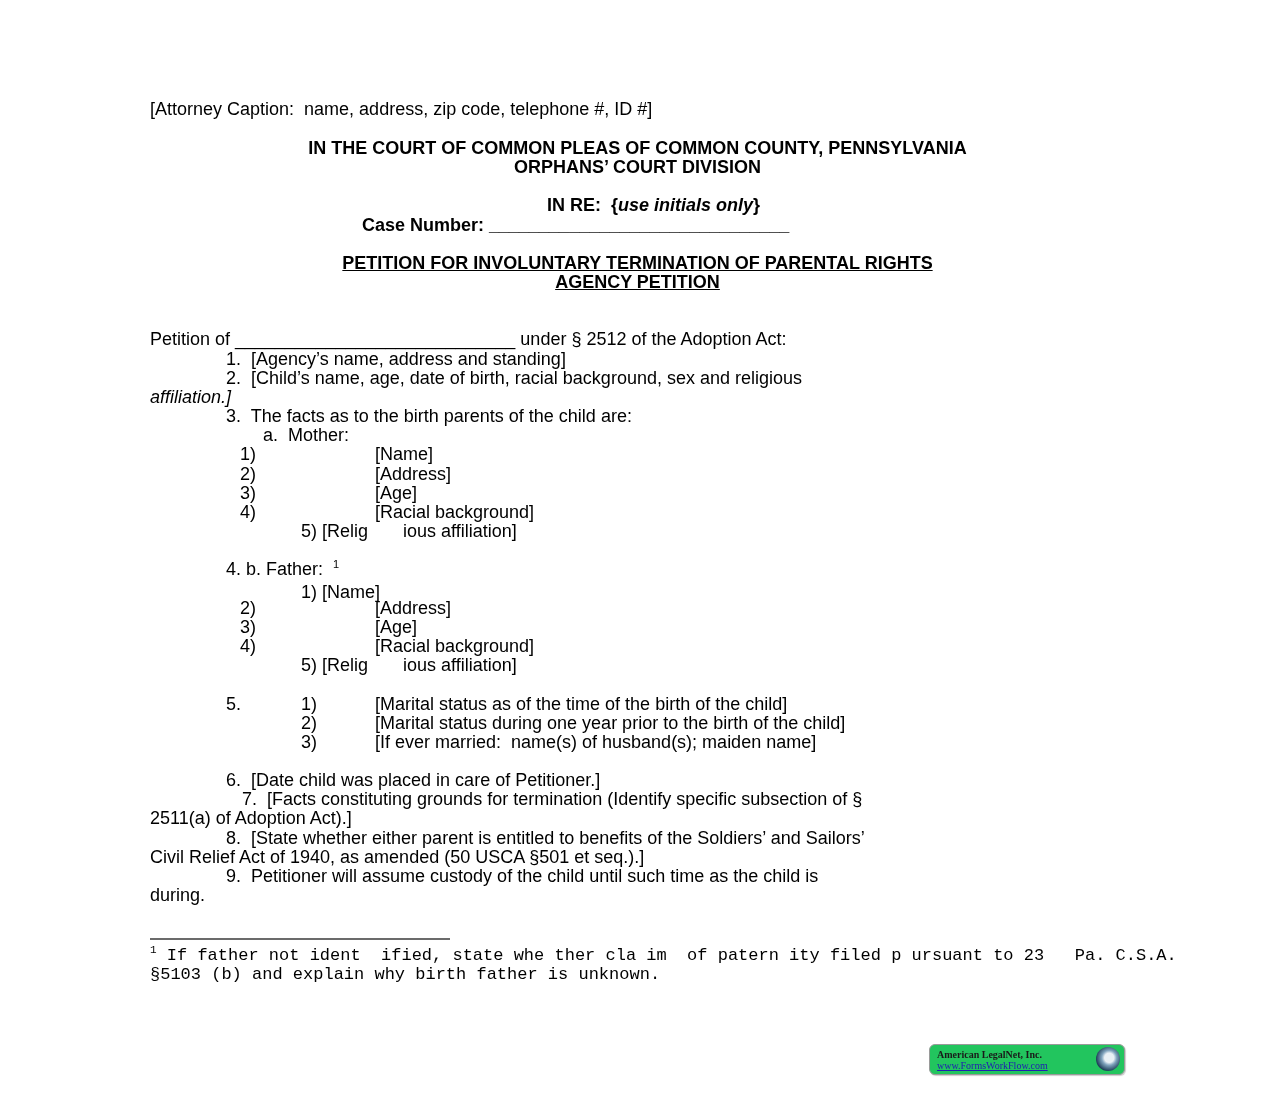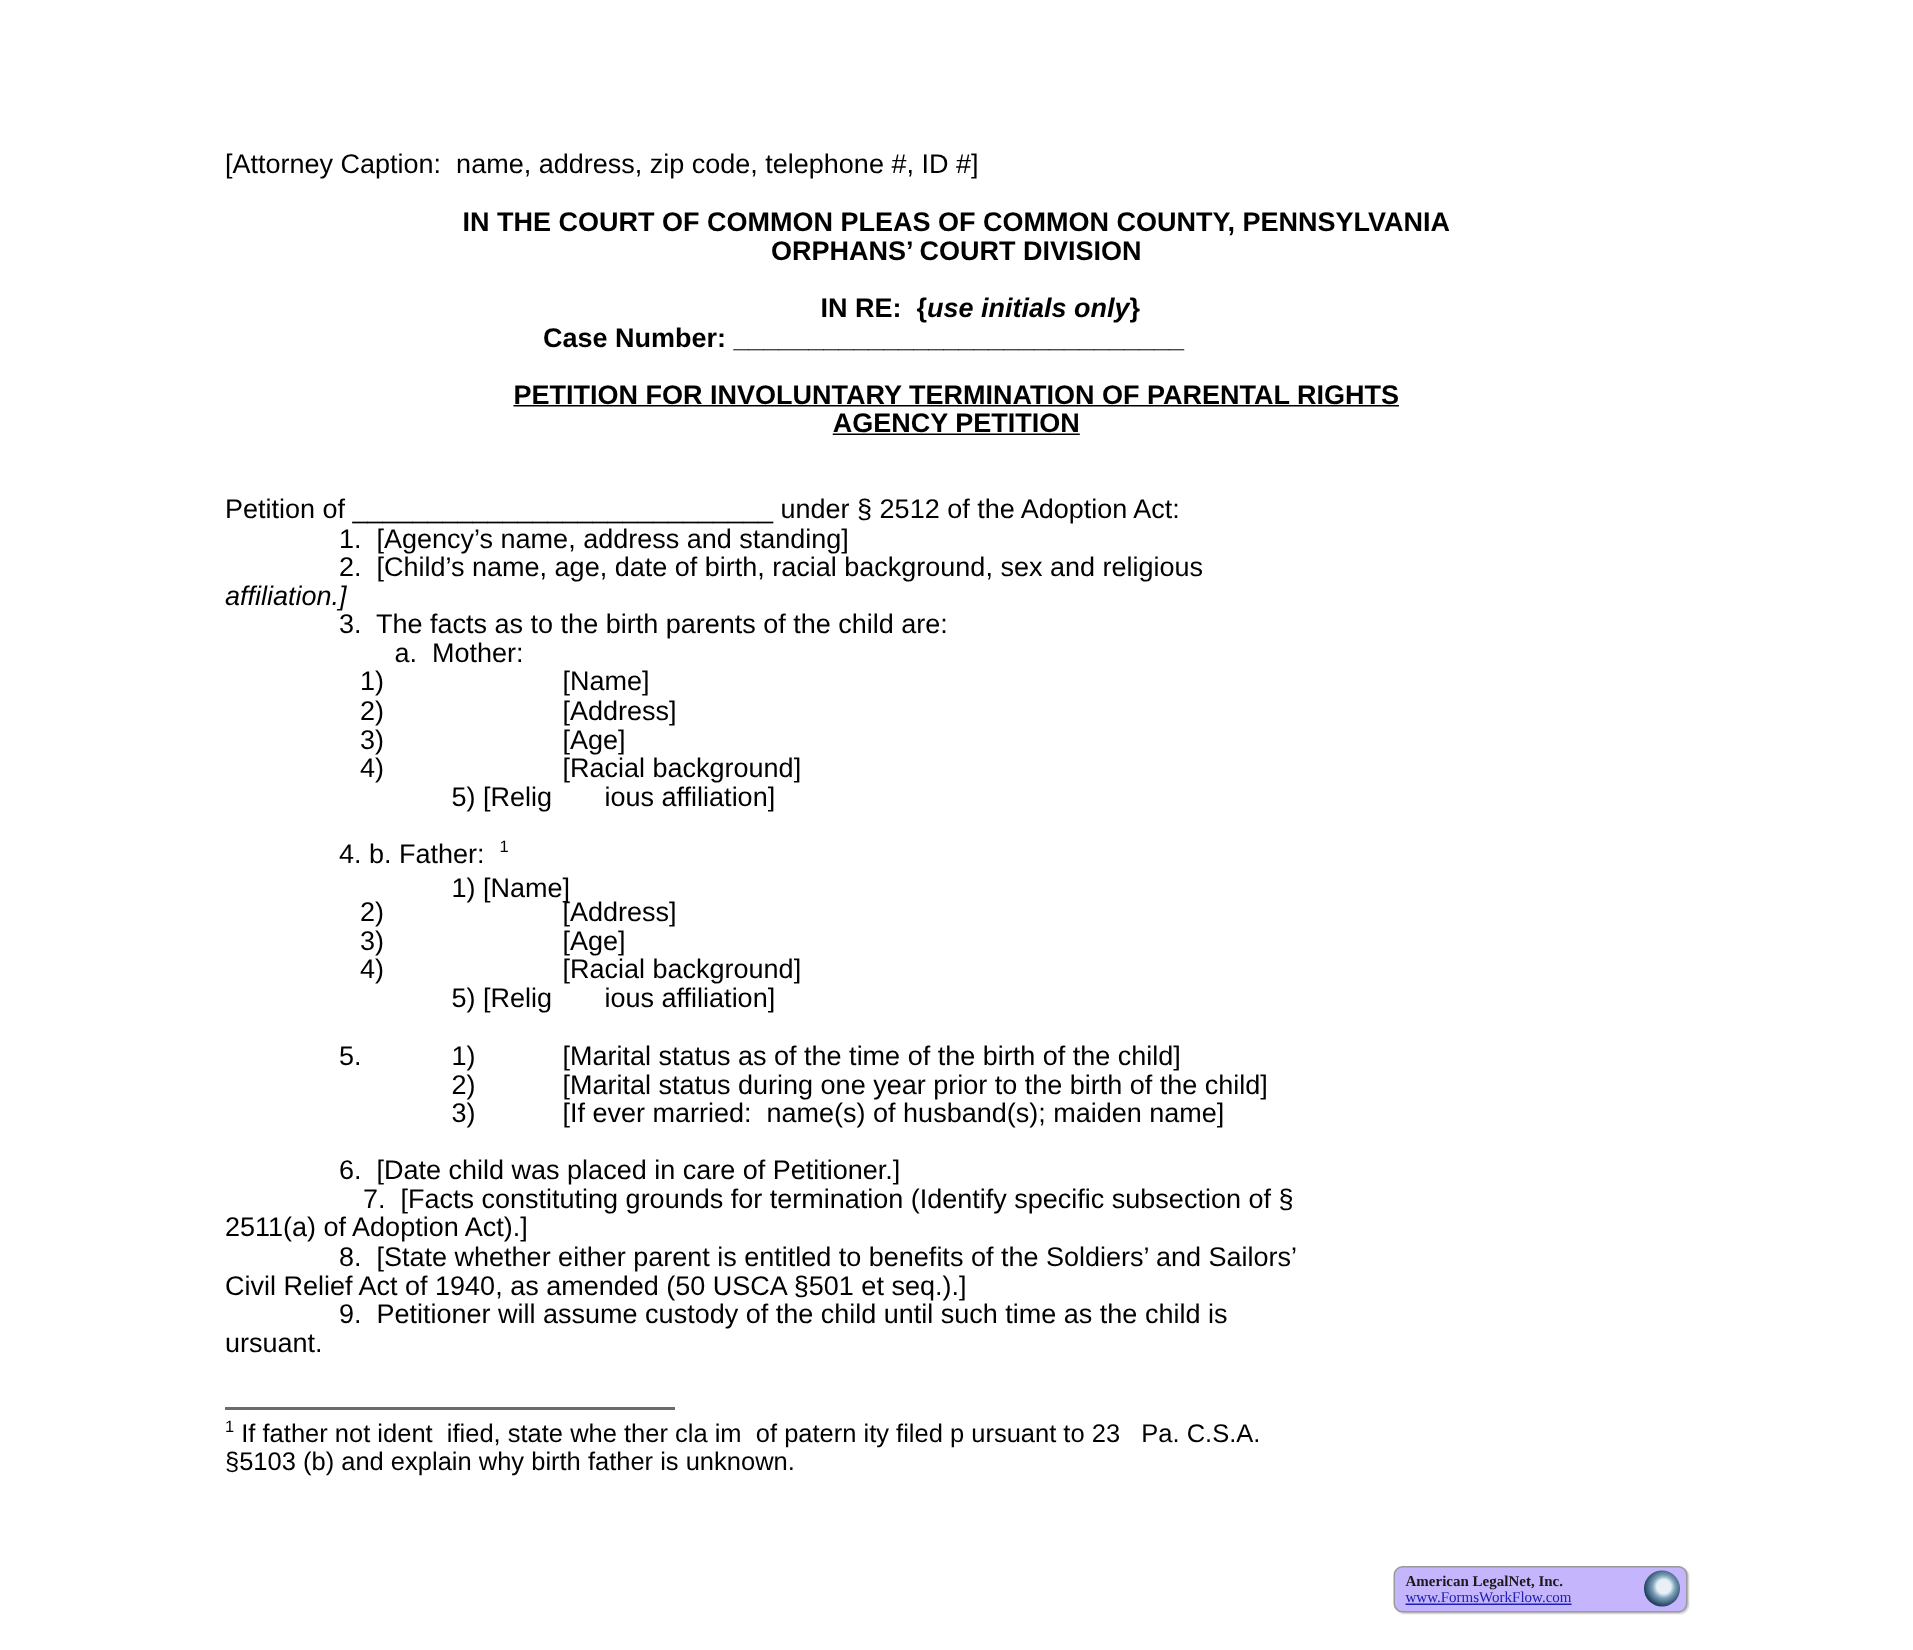--- a/index.html
+++ b/index.html
@@ -11,24 +11,24 @@
       position: absolute; font-size: 18px; line-height: 20px; white-space: pre;
     }
     .bold { font-weight: bold; }
     .center { left: 0; width: 1275px; text-align: center; }
     .ul { text-decoration: underline; }
     .ital { font-style: italic; }
     .sup { font-size: 11px; vertical-align: super; line-height: 0; }
     .rule {
       position: absolute; left: 150px; top: 938px; width: 300px; height: 2px; background: #6b6b6b;
     }
-    .footnote { font-size: 17px; }
+    .footnote { font-size: 17px; font-family: Liberation Mono, monospace; }
     .logo {
       position: absolute; left: 929px; top: 1044px; width: 194px; height: 29px;
-      border: 1px solid #9a9a9a; border-radius: 6px; background: #c4b5fd;
+      border: 1px solid #9a9a9a; border-radius: 6px; background: #22c55e;
       box-shadow: 1px 1px 1px #ccc;
     }
     .logo-name {
       position: absolute; left: 7px; top: 4px; font-family: "Liberation Serif", serif;
       font-weight: bold; font-size: 10px; color: #1a1a1a; white-space: nowrap;
     }
     .logo-url {
       position: absolute; left: 7px; top: 15px; font-family: "Liberation Serif", serif;
       font-size: 10px; color: #2020b0; text-decoration: underline; white-space: nowrap;
     }
@@ -87,21 +87,21 @@
   <div class="line" style="left:375px; top:713px;">[Marital status during one year prior to the birth of the child]</div>
   <div class="line" style="left:301px; top:732px;">3)</div>
   <div class="line" style="left:375px; top:732px;">[If ever married:  name(s) of husband(s); maiden name]</div>
 
   <div class="line" style="left:226px; top:770px;">6.  [Date child was placed in care of Petitioner.]</div>
   <div class="line" style="left:226px; top:789px;margin-left:16px;">7.  [Facts constituting grounds for termination (Identify specific subsection of §</div>
   <div class="line" style="left:150px; top:808px;">2511(a) of Adoption Act).]</div>
   <div class="line" style="left:226px; top:828px;">8.  [State whether either parent is entitled to benefits of the Soldiers’ and Sailors’</div>
   <div class="line" style="left:150px; top:847px;">Civil Relief Act of 1940, as amended (50 USCA §501 et seq.).]</div>
   <div class="line" style="left:226px; top:866px;">9.  Petitioner will assume custody of the child until such time as the child is</div>
-  <div class="line" style="left:150px; top:885px;">ursuant.</div>
+  <div class="line" style="left:150px; top:885px;">during.</div>
 
   <div class="rule"></div>
   <div class="line footnote" style="left:150px; top:946px;"><span class="sup">1</span><span> If father not ident  ified, state whe ther cla im  of patern ity filed p ursuant to 23   Pa. C.S.A.</span></div>
   <div class="line footnote" style="left:150px; top:965px;">§5103 (b) and explain why birth father is unknown.</div>
 
   <div class="logo">
     <span class="logo-name">American LegalNet, Inc.</span>
     <span class="logo-url">www.FormsWorkFlow.com</span>
     <span class="logo-globe"></span>
   </div>

